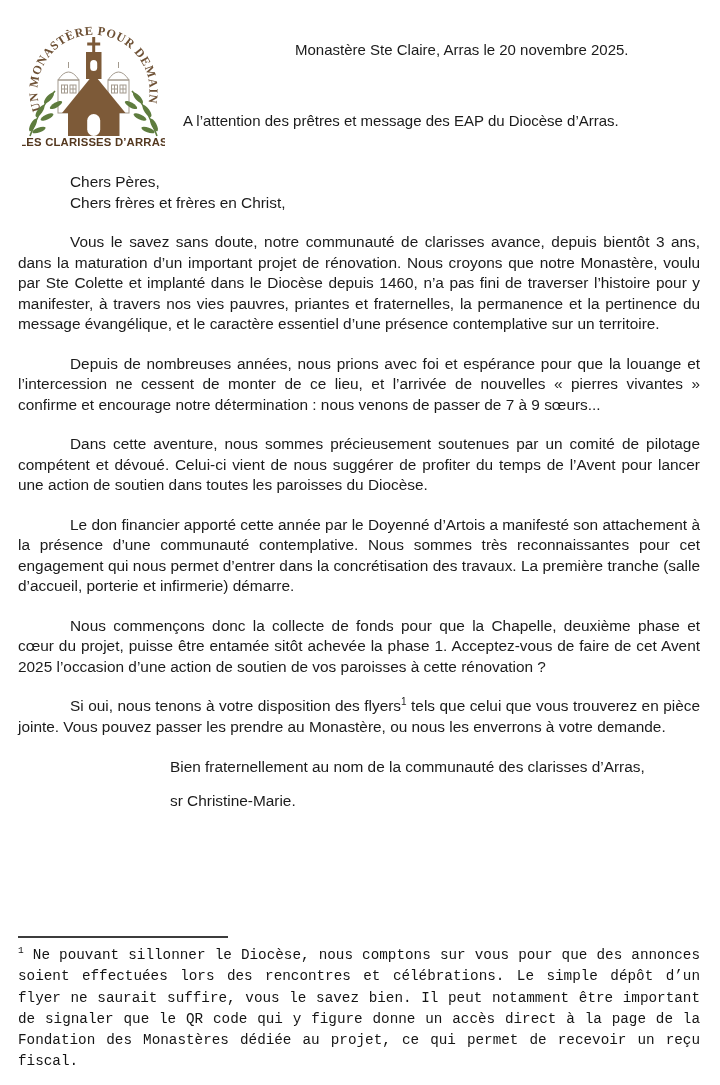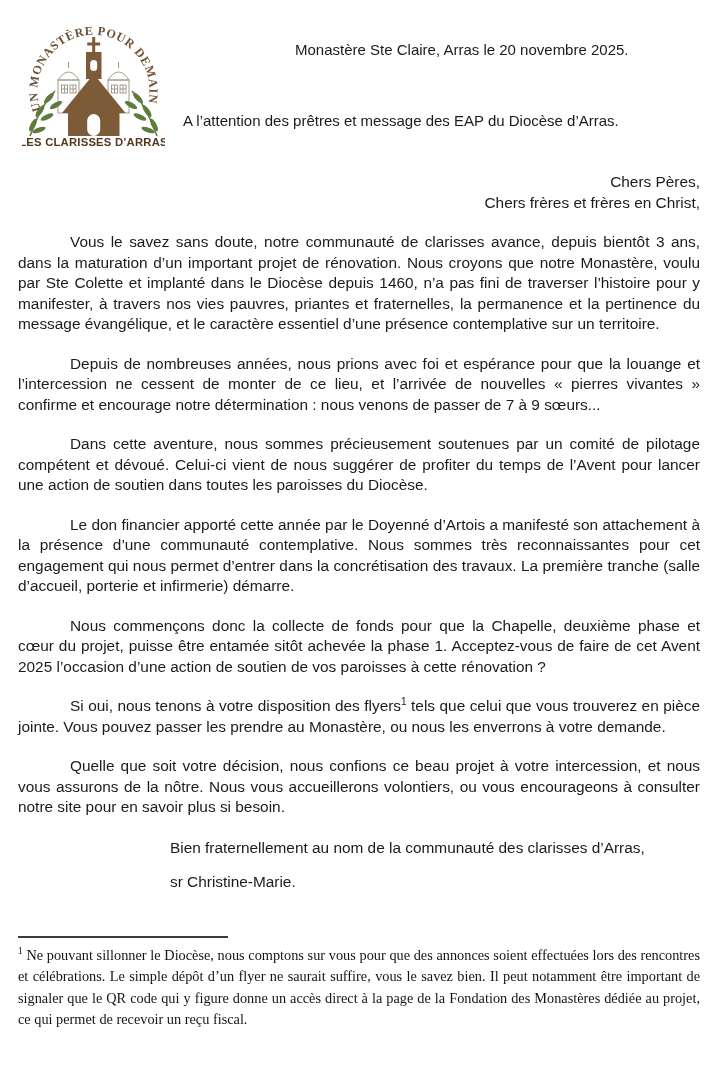--- a/index.html
+++ b/index.html
@@ -40,21 +40,20 @@
     position: absolute;
     top: 172px;
     left: 18px;
     right: 20px;
   }
   .salutation { margin: 0 0 19px 0; }
   .salutation div {
     font-size: 15.4px;
     line-height: 20.5px;
     text-indent: 52px;
-    text-align: right;
   }
   p.par {
     margin: 16px 0 19px 0;
     font-size: 15.4px;
     line-height: 20.5px;
     text-indent: 52px;
     text-align: justify;
   }
   sup.fnref {
     font-size: 10px;
@@ -74,21 +73,21 @@
     left: 18px;
     right: 20px;
   }
   .footnote-rule {
     width: 210px;
     border-top: 2px solid #3c3c3c;
     margin: 0 0 7px 0;
   }
   p.footnote-text {
     margin: 0;
-    font-family: Liberation Serif, serif;
+    font-family: Liberation Mono, monospace;
     font-size: 14.3px;
     line-height: 21.3px;
     text-align: justify;
     color: #141414;
   }
   p.footnote-text sup {
     font-size: 9.5px;
     line-height: 0;
     vertical-align: super;
   }
@@ -177,21 +176,20 @@
     </div>
 
     <p class="par">Vous le savez sans doute, notre communauté de clarisses avance, depuis bientôt 3 ans, dans la maturation d’un important projet de rénovation. Nous croyons que notre Monastère, voulu par Ste Colette et implanté dans le Diocèse depuis 1460, n’a pas fini de traverser l’histoire pour y manifester, à travers nos vies pauvres, priantes et fraternelles, la permanence et la pertinence du message évangélique, et le caractère essentiel d’une présence contemplative sur un territoire.</p>
     <p class="par">Depuis de nombreuses années, nous prions avec foi et espérance pour que la louange et l’intercession ne cessent de monter de ce lieu, et l’arrivée de nouvelles « pierres vivantes » confirme et encourage notre détermination : nous venons de passer de 7 à 9 sœurs...</p>
     <p class="par">Dans cette aventure, nous sommes précieusement soutenues par un comité de pilotage compétent et dévoué. Celui-ci vient de nous suggérer de profiter du temps de l’Avent pour lancer une action de soutien dans toutes les paroisses du Diocèse.</p>
     <p class="par">Le don financier apporté cette année par le Doyenné d’Artois a manifesté son attachement à la présence d’une communauté contemplative. Nous sommes très reconnaissantes pour cet engagement qui nous permet d’entrer dans la concrétisation des travaux. La première tranche (salle d’accueil, porterie et infirmerie) démarre.</p>
     <p class="par">Nous commençons donc la collecte de fonds pour que la Chapelle, deuxième phase et cœur du projet, puisse être entamée sitôt achevée la phase 1. Acceptez-vous de faire de cet Avent 2025 l’occasion d’une action de soutien de vos paroisses à cette rénovation ?</p>
 
     <p class="par"><span>Si oui, nous tenons à votre disposition des flyers</span><sup class="fnref">1</sup><span> tels que celui que vous trouverez en pièce jointe. Vous pouvez passer les prendre au Monastère, ou nous les enverrons à votre demande.</span></p>
 
-    <p class="par">Quelle que soit votre décision, nous confions ce beau projet à votre intercession, et nous vous assurons de la nôtre. Nous vous accueillerons volontiers, ou vous encourageons à consulter notre site pour en savoir plus si besoin.</p>
 
     <div class="closing">
       <div>Bien fraternellement au nom de la communauté des clarisses d’Arras,</div>
       <div>sr Christine-Marie.</div>
     </div>
   </div>
 
   <div class="footnote-section">
     <div class="footnote-rule"></div>
     <p class="footnote-text"><sup>1</sup> <span>Ne pouvant sillonner le Diocèse, nous comptons sur vous pour que des annonces soient effectuées lors des rencontres et célébrations. Le simple dépôt d’un flyer ne saurait suffire, vous le savez bien. Il peut notamment être important de signaler que le QR code qui y figure donne un accès direct à la page de la Fondation des Monastères dédiée au projet, ce qui permet de recevoir un reçu fiscal.</span></p>

